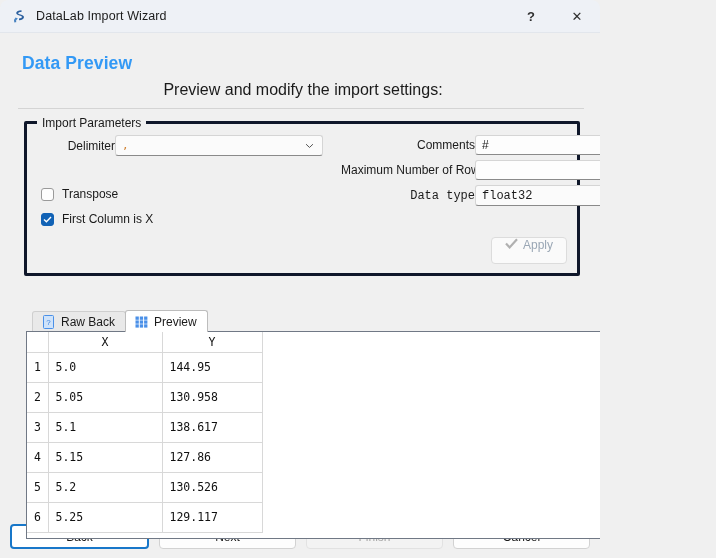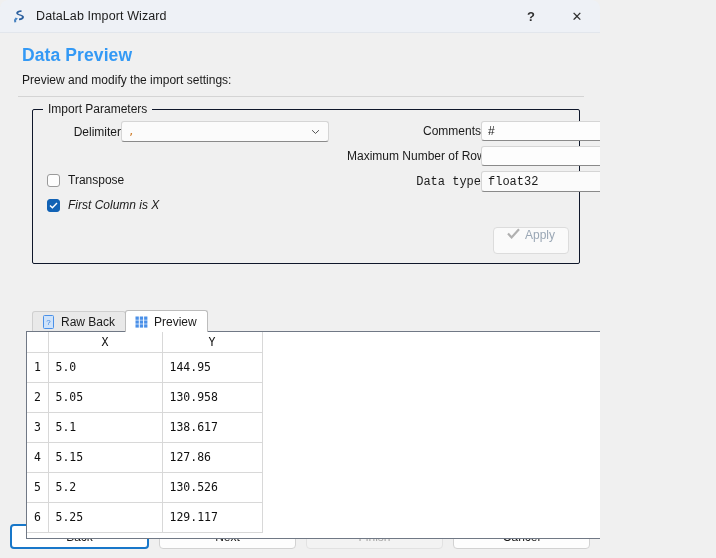--- a/index.html
+++ b/index.html
@@ -48,36 +48,37 @@
   
   .content{
     flex:1 1 auto;position:relative;
     background:#f0f0f0;
     padding:0 16px;
     box-sizing:border-box;
   }
   .page-title{
     color:#3399f5;
     font-size:17.5px;font-weight:bold;
-    margin:12px 0 0 6px;
+    margin:20px 0 0 6px;
     letter-spacing:0.1px;
   }
   .page-sub{
-    font-size:12px;color:#1a1a1a;
+    font-size:16px;color:#1a1a1a;
     margin:7px 0 0 6px;
+    text-align:center;
   }
   .hr{
     height:1px;background:#d4d4d4;margin:9px 0 0 2px;
   }
 
   
   .groupbox{
     position:relative;
-    margin:12px 4px 0 16px;
-    border:1px solid #0f172a;
+    margin:12px 4px 0 8px;
+    border:3px solid #0f172a;
     border-radius:2px;
     height:155px;
     box-sizing:border-box;
   }
   .groupbox-title{
     position:absolute;top:-8px;left:10px;
     background:#f0f0f0;padding:0 5px;
     font-size:12px;color:#1a1a1a;
   }
   .gb-inner{
@@ -283,21 +284,21 @@
         </div>
 
 
         <div class="cbrow" style="left:14px;top:63px;">
           <div class="cbox">
             
           </div>
           <div class="lbl">Transpose</div>
         </div>
 
-        <div class="cbrow" style="left:14px;top:88px;font-style:italic;">
+        <div class="cbrow" style="left:14px;top:88px;">
           <div class="cbox checked">
             <svg width="9" height="7" viewBox="0 0 9 7">
                 <path d="M1 3.6 L3.4 5.8 L8 1" fill="none" stroke="#fff" stroke-width="1.4"></path>
               </svg>
           </div>
           <div class="lbl">First Column is X</div>
         </div>
 
         <div class="form-row" style="left:314px;top:11px;">
           <div class="lbl" style="width:134px;">Comments</div>

